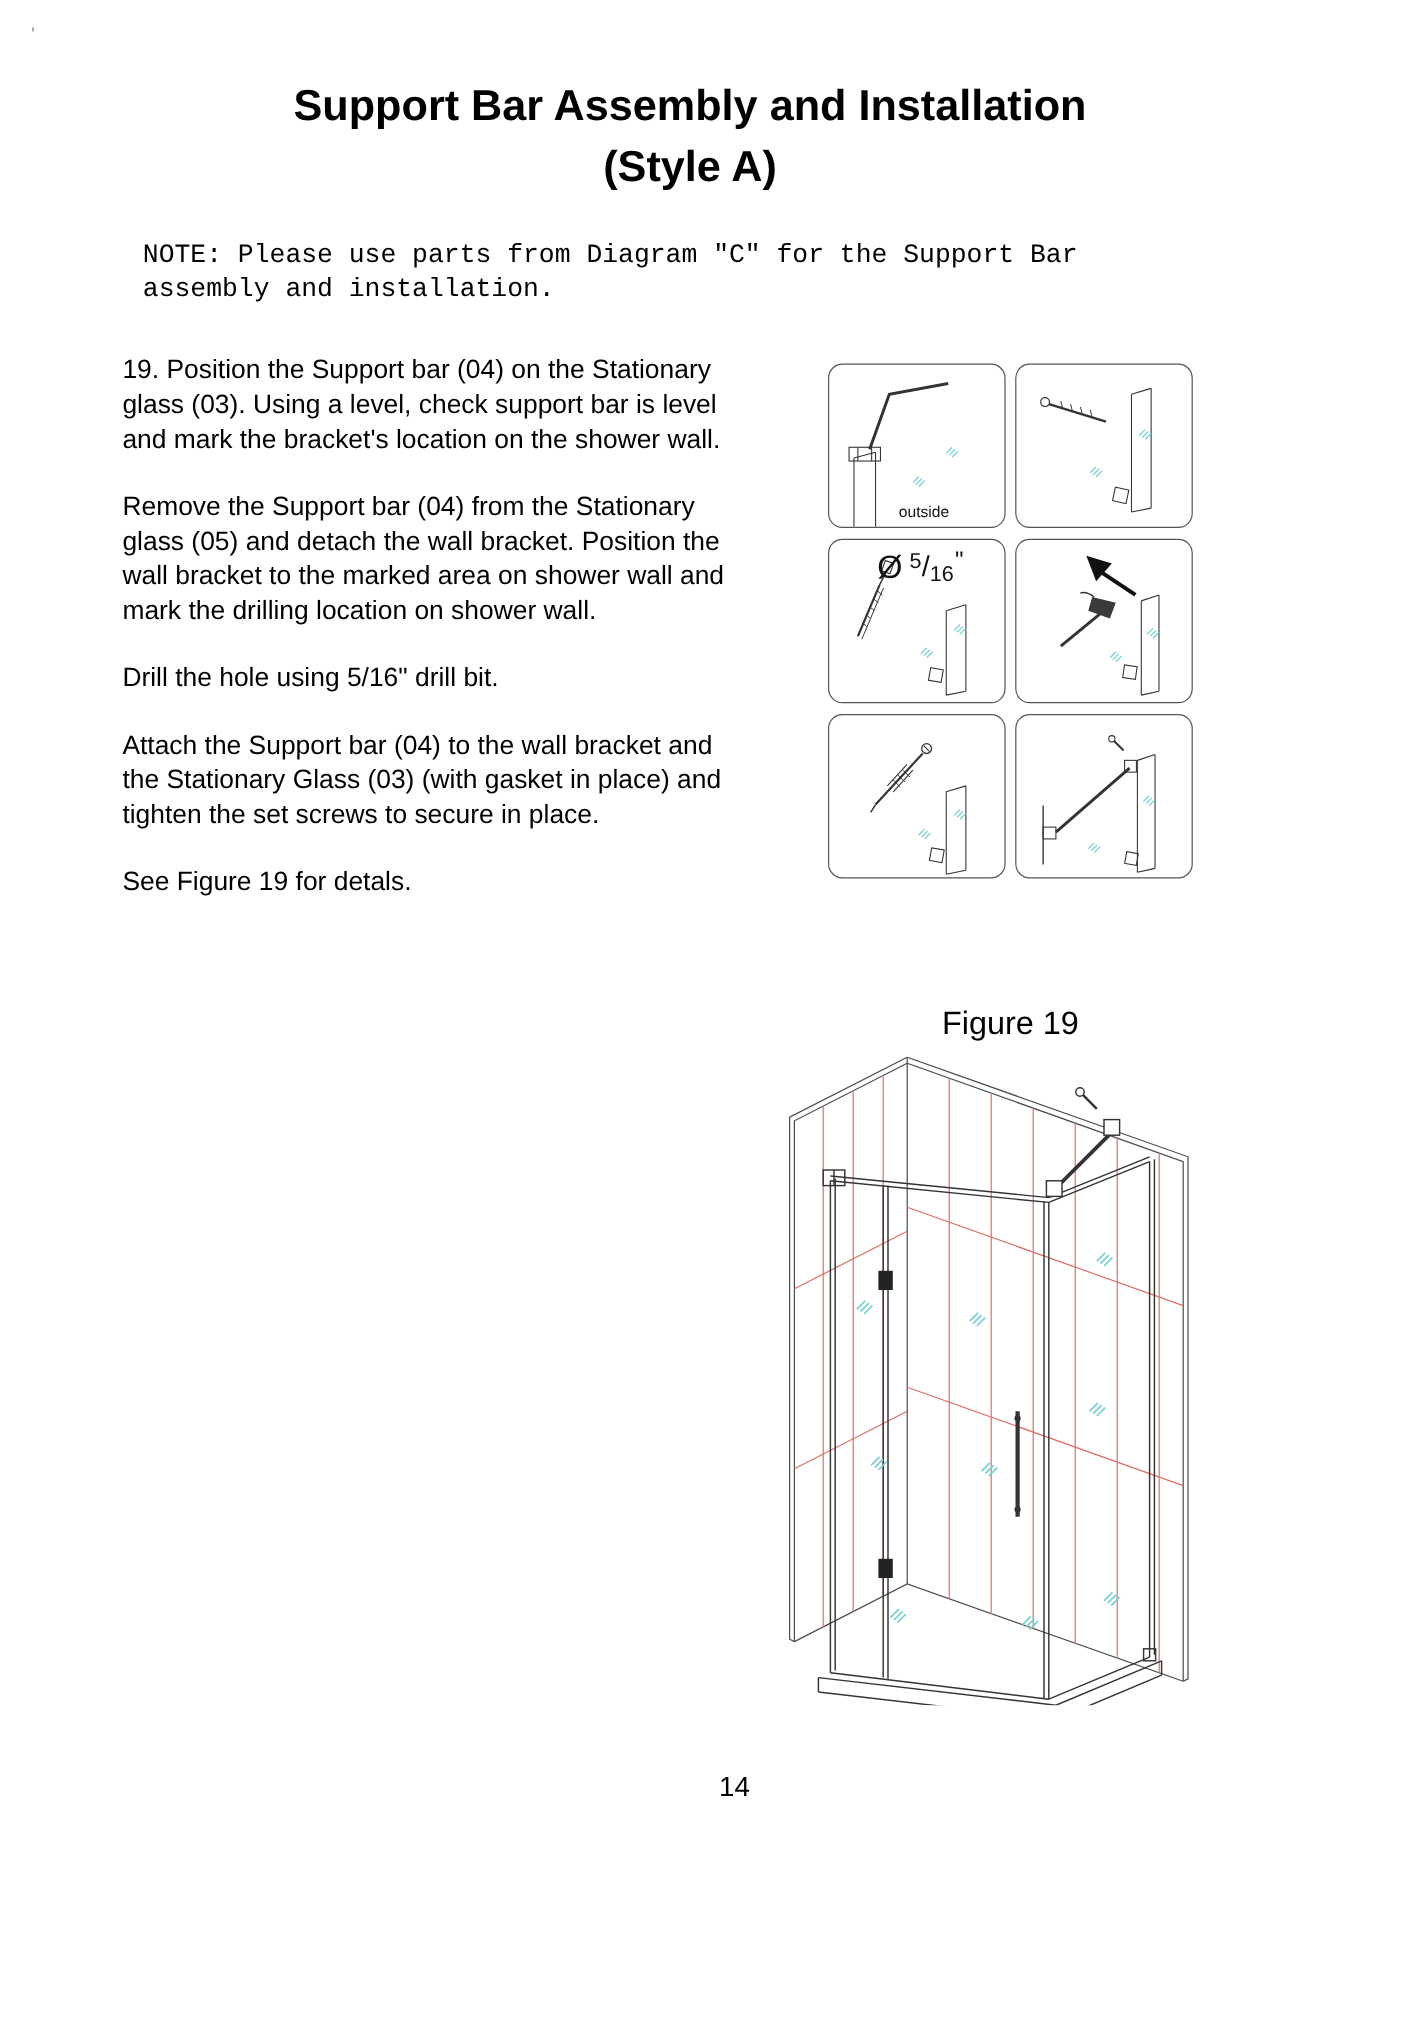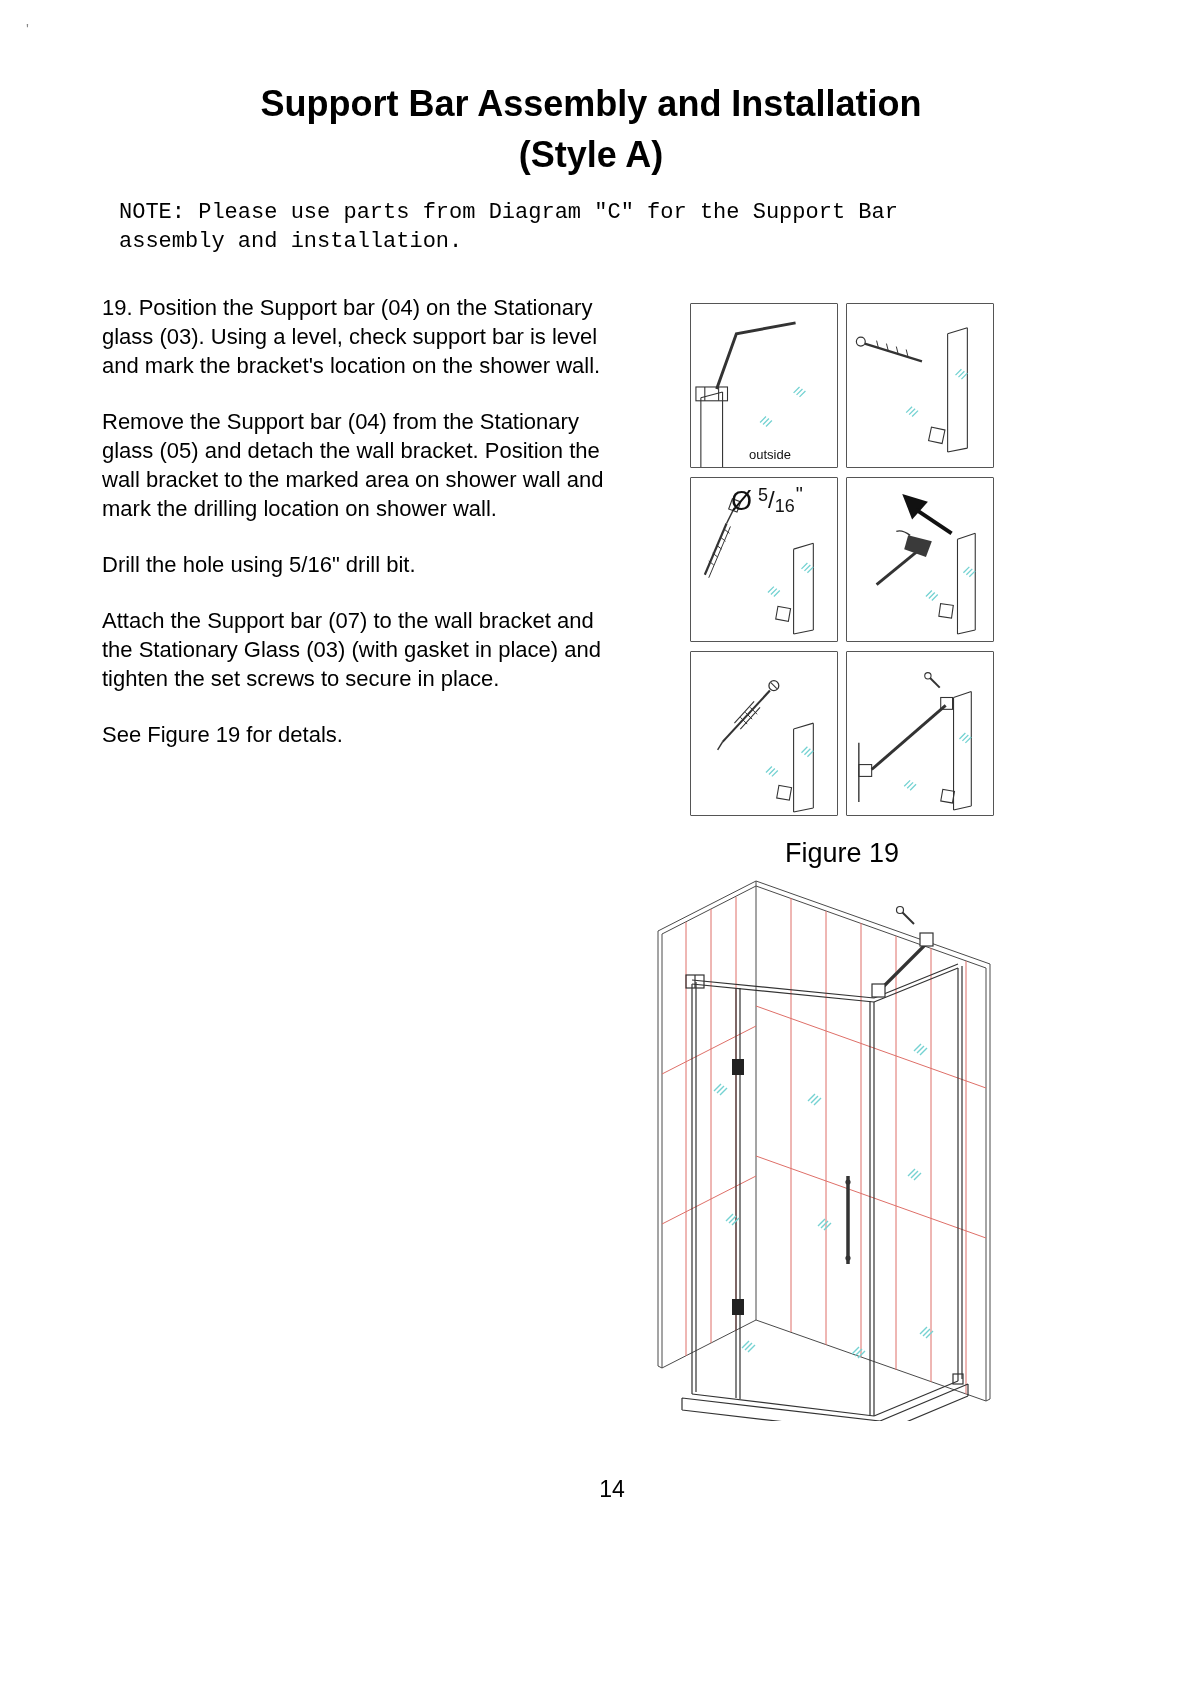--- a/index.html
+++ b/index.html
@@ -3,39 +3,39 @@
 <meta charset="utf-8">
 <style>
   html,body { margin:0; padding:0; background:#ffffff; }
   .page {
     position:relative; width:1190px; height:1684px; background:#fff;
     font-family:"Liberation Sans", sans-serif; color:#000; overflow:hidden;
   }
   .stray { position:absolute; left:26px; top:20px; font-size:15px; color:#888; }
   .title {
     position:absolute; top:62px; left:0; width:1150px; text-align:center;
-    font-size:36px; font-weight:bold; line-height:1.42; margin:16px;
+    font-size:36px; font-weight:bold; line-height:1.42; margin:0;
   }
   .title span { display:block; }
   .note {
     position:absolute; left:119px; top:198px; width:845px;
     font-size:22px; line-height:29px;font-family:Liberation Mono, monospace;
   }
   .body-col {
     position:absolute; left:102px; top:293px; width:524px;
     font-size:22px; line-height:29px;
   }
   .body-col p { margin:0 0 27px 0; }
   .figure-grid {
     position:absolute; left:690px; top:303px; width:304px;
     display:grid; grid-template-columns:148px 148px; gap:9px 8px;
   }
   .panel {
-    position:relative; height:165px; border:1px solid #555;
-    border-radius:1px; background:#fff; box-sizing:border-box;text-align:center;
+    position:relative; height:137px; border:1px solid #555;
+    border-radius:12px; background:#fff; box-sizing:border-box;text-align:center;
   }
   .panel svg { display:block; width:100%; height:100%; }
   .outside-label {
     position:absolute; bottom:5px; left:58px; font-size:13px; color:#111;
   }
   .dia-label {
     position:absolute; top:8px; left:40px; font-size:27px; color:#111;
     white-space:nowrap;
   }
   .dia-num  { font-size:18px; position:relative; top:-9px; margin-left:6px; }
@@ -63,21 +63,21 @@
     <span>Support Bar Assembly and Installation</span>
     <span>(Style A)</span>
   </h1>
 
   <div class="note">NOTE: Please use parts from Diagram "C" for the Support Bar assembly and installation.</div>
 
   <div class="body-col">
     <p>19.  Position the Support bar (04) on the Stationary glass (03). Using a level, check support bar is level and mark the bracket's location on the shower wall.</p>
     <p>Remove the Support bar (04) from the Stationary glass (05) and detach the wall bracket.  Position the wall bracket to the marked area on shower wall and mark the drilling location on shower wall.</p>
     <p>Drill the hole using 5/16" drill bit.</p>
-    <p>Attach the Support bar (07) to the wall  bracket and the Stationary Glass (03) (with gasket in place) and tighten the set screws to secure in place.</p>
+    <p>Attach the Support bar (04) to the wall  bracket and the Stationary Glass (03) (with gasket in place) and tighten the set screws to secure in place.</p>
     <p>See Figure 19 for detals.</p>
   </div>
 
   <div class="figure-grid">
 
     <div class="panel">
       <svg viewBox="0 0 148 165">
         <g stroke="#333" stroke-width="1.1" fill="none">
           <path d="M10 95 L10 165 M32 89 L32 165 M10 95 L32 89"></path>
           <rect x="5" y="84" width="32" height="14"></rect>

